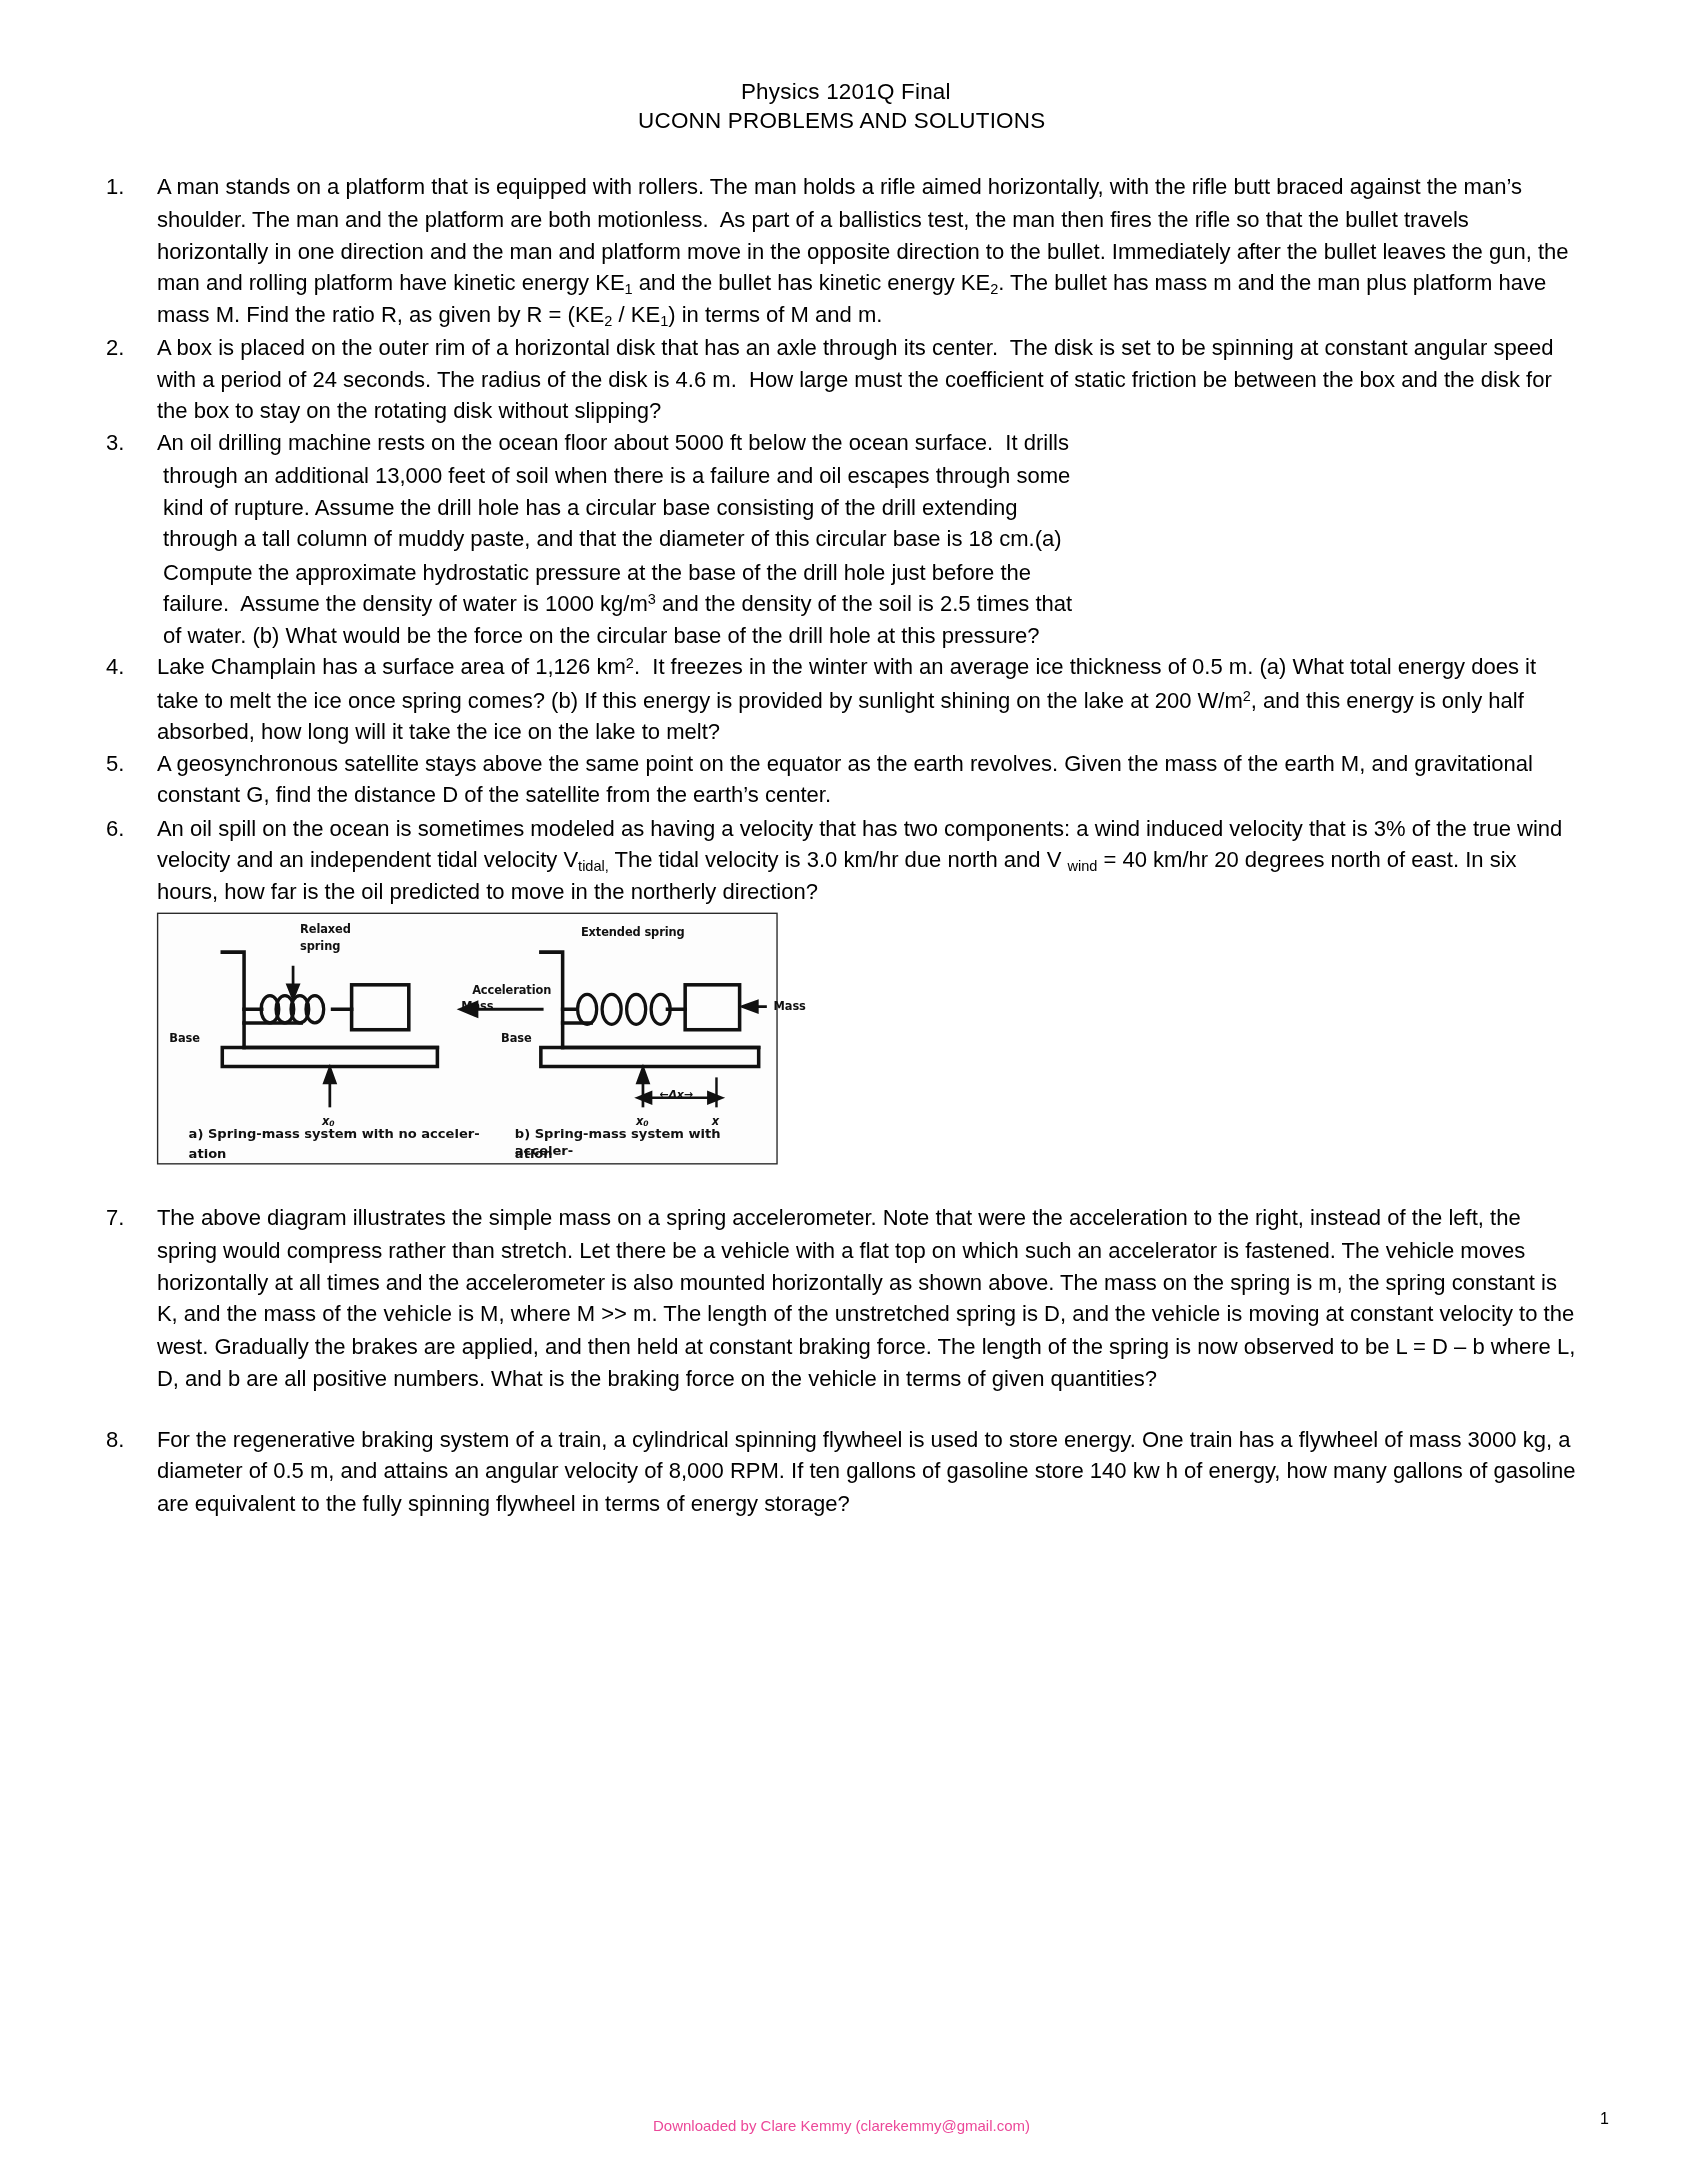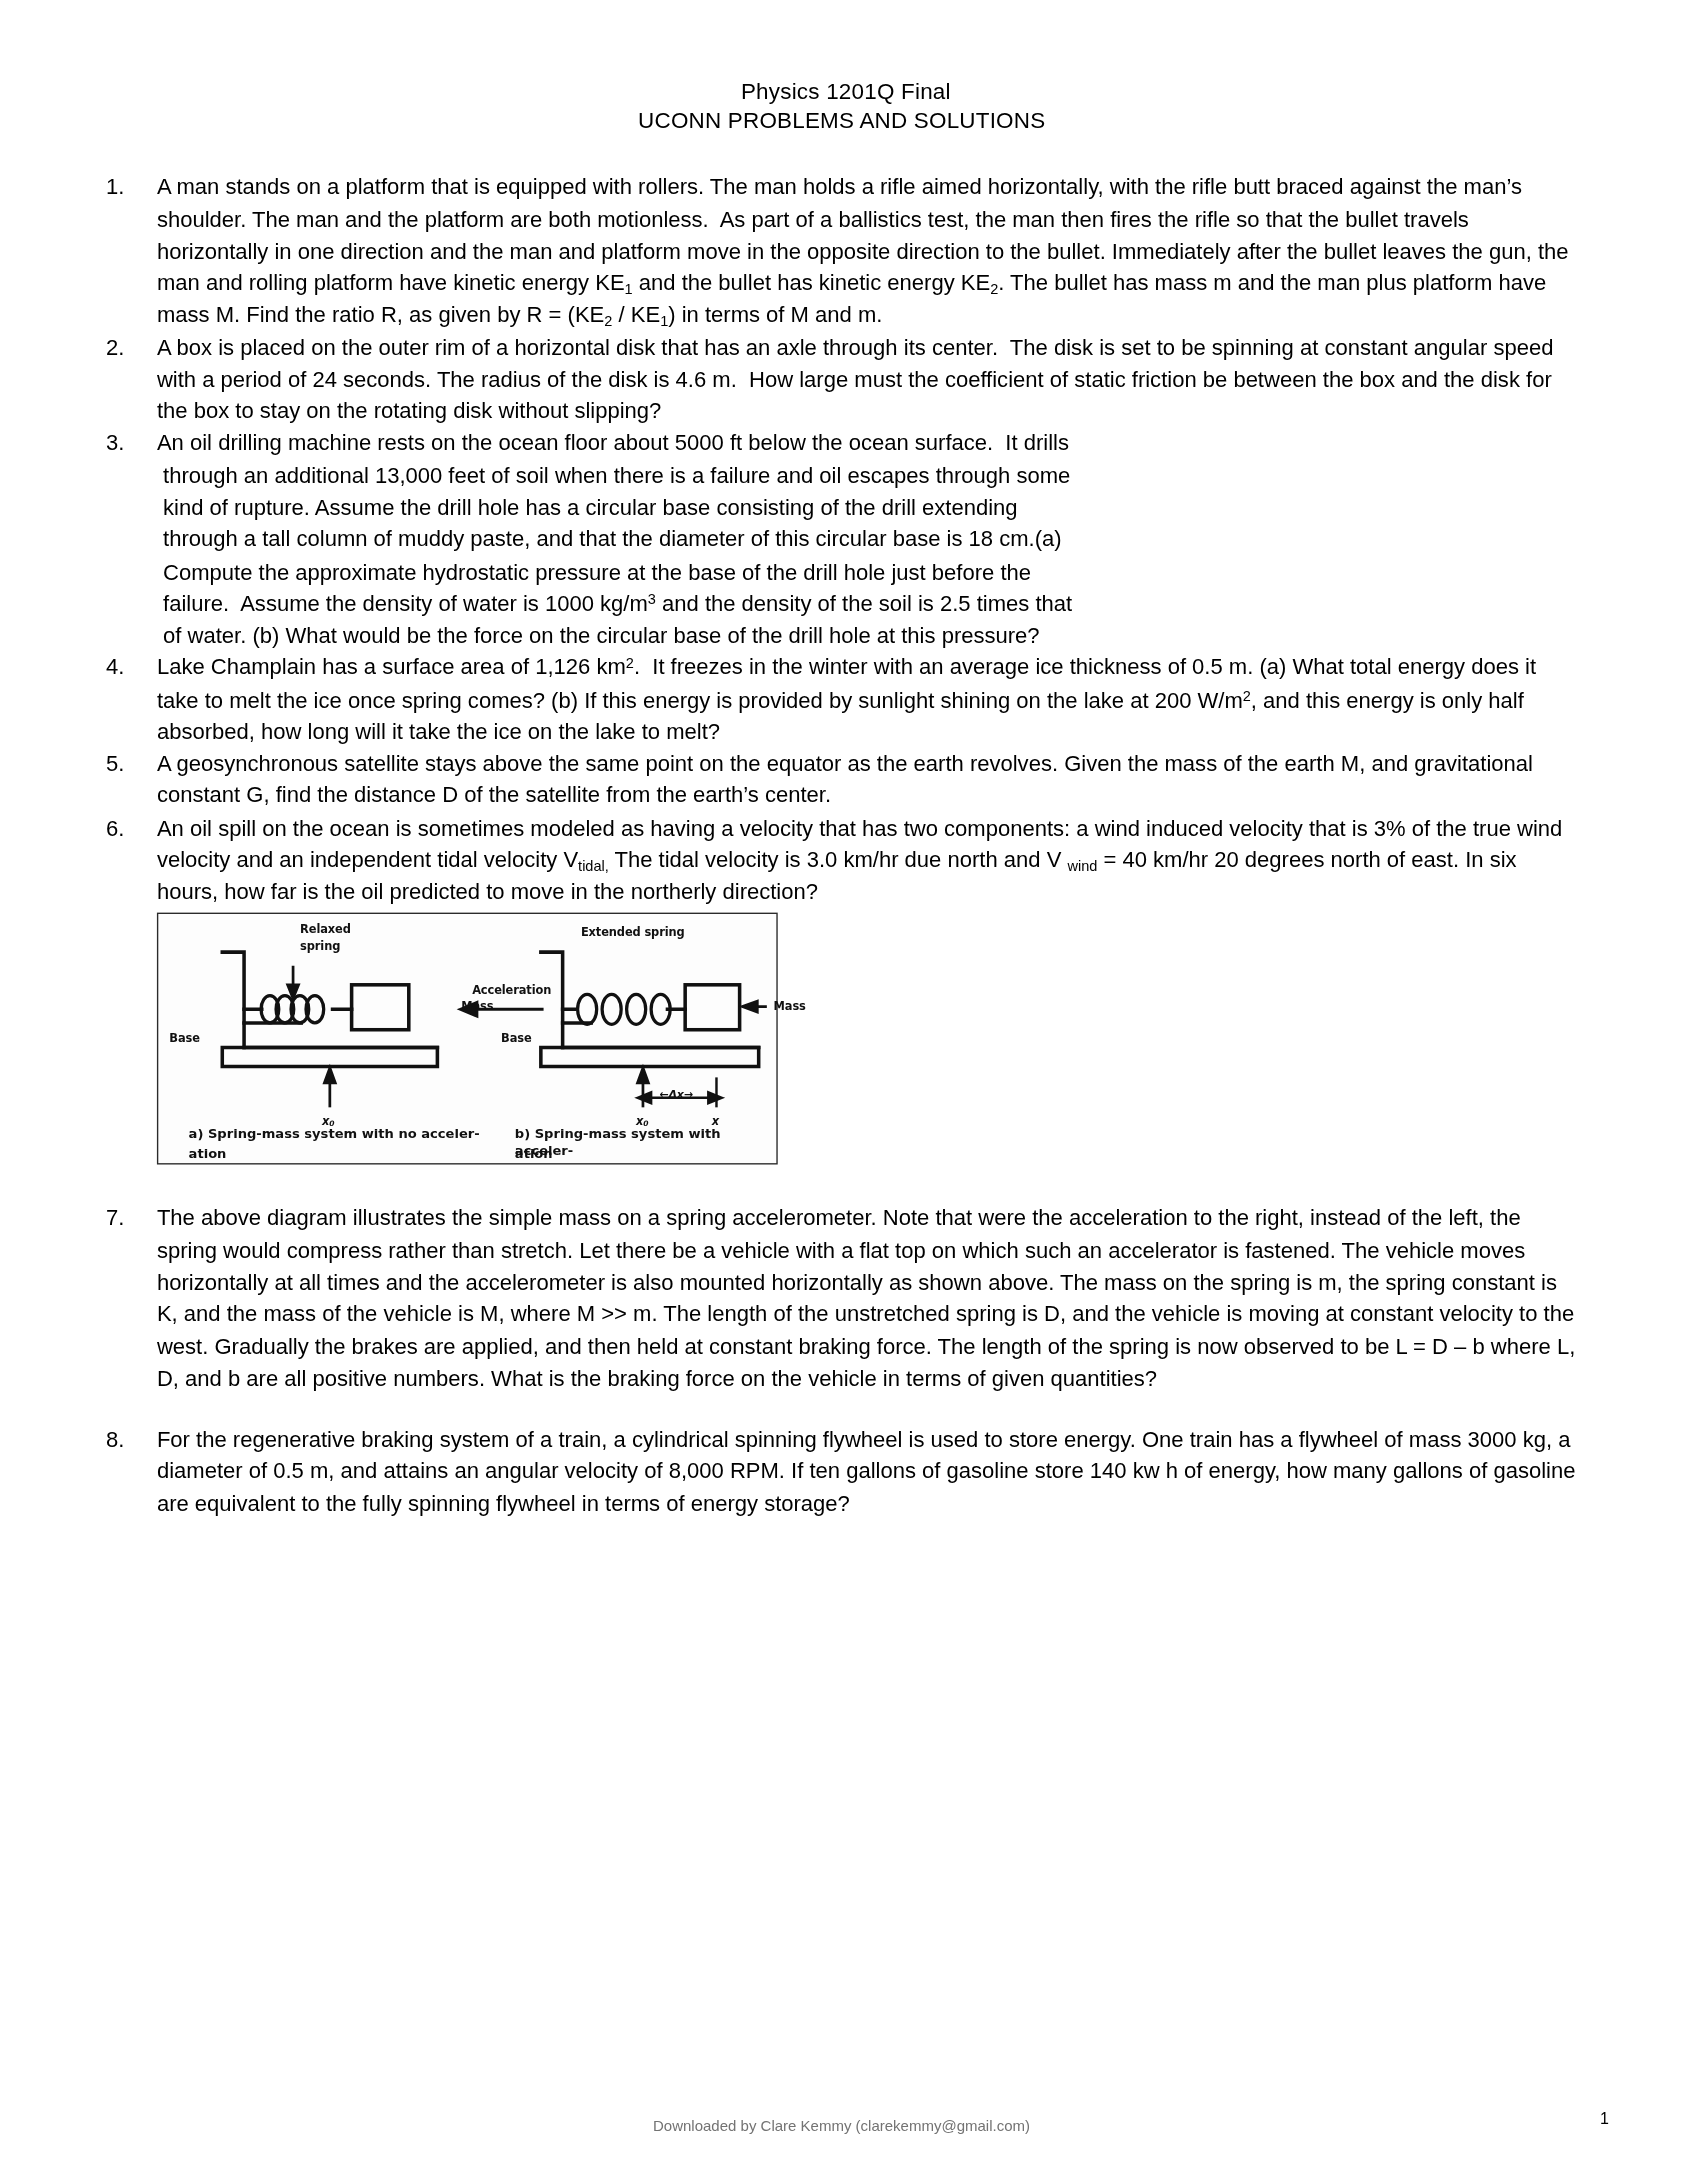--- a/index.html
+++ b/index.html
@@ -127,21 +127,21 @@
     bottom: 50px;
     font-size: 16px;
   }
   .footer-note {
     position: absolute;
     left: 0;
     right: 0;
     bottom: 0;
     text-align: center;
     font-size: 15px;
-    color: #737373;
+    color: #ec4899;
     font-family: "Liberation Sans", sans-serif;
   }
 </style>
 </head>
 <body>
 
 <div class="page">
   <div class="sheet">
 
     <div class="header">

